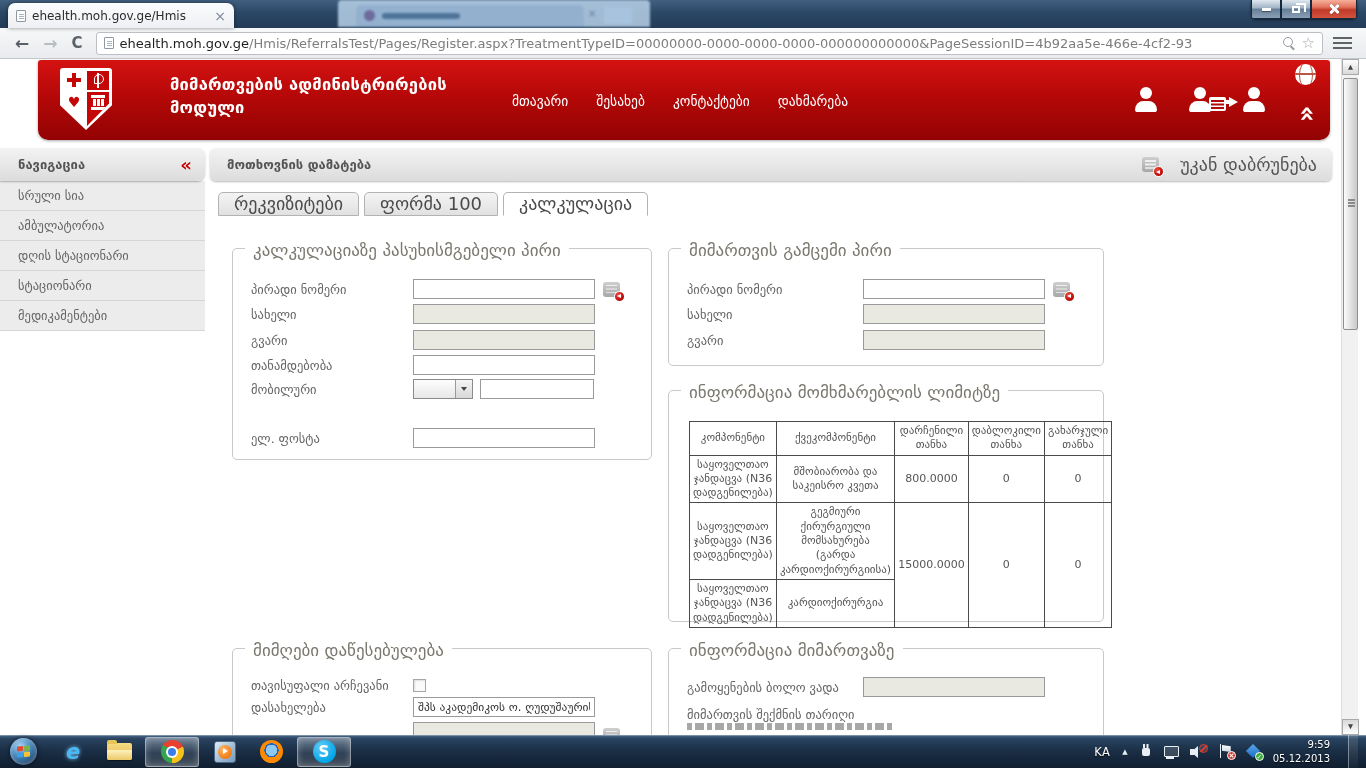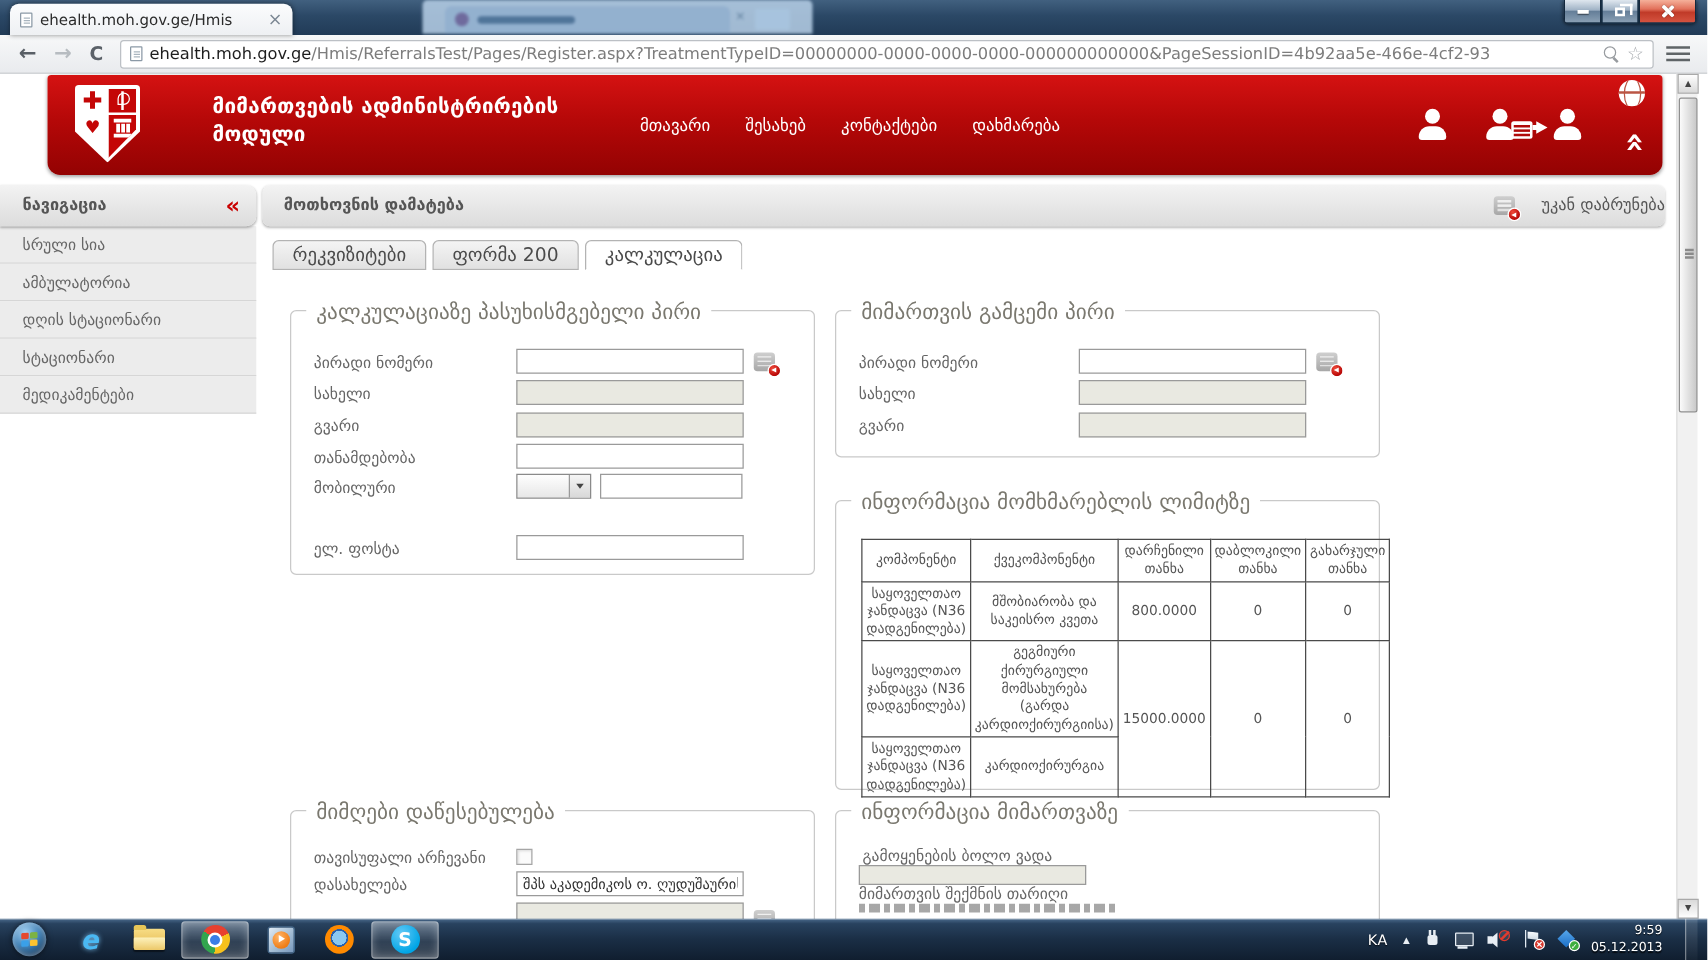--- a/index.html
+++ b/index.html
@@ -102,32 +102,32 @@
   .sb-collapse { margin-left:auto; margin-right:13px; color:#c90000; font-weight:bold; font-size:18px; cursor:pointer; line-height:1; }
   .sidebar-items { position:absolute; left:0; top:181px; width:205px; list-style:none; }
   .sidebar-items li { height:30px; line-height:29px; padding-left:18px; font-size:12.5px; color:#666;
     background:#ececec; border-bottom:1px solid #d6d6d6; cursor:pointer; }
 
   
   .main-head { position:absolute; left:210px; top:148px; width:1122px; height:33px;
     background:linear-gradient(#f3f3f3,#dcdcdc); border-radius:6px; box-shadow:0 1px 2px rgba(0,0,0,.28);
     display:flex; align-items:center; }
   .main-title { padding-left:17px; font-size:13px; font-weight:bold; color:#555; }
-  .back-btn { margin-left:auto; display:flex; align-items:center; gap:21px; font-size:13px; color:#555; cursor:pointer; }
+  .back-btn { margin-left:auto; display:flex; align-items:center; gap:21px; padding-right:15px; font-size:18px; color:#555; cursor:pointer; }
 
   .icon-doc-badge { width:17px; height:15px; background:linear-gradient(#cfcfcf,#a7a7a7); border-radius:3px; position:relative; flex:none; }
   .icon-doc-badge::before { content:""; position:absolute; left:3px; top:3px; width:11px; height:1.6px; background:#efefef; box-shadow:0 3.5px #efefef,0 7px #e0e0e0; }
   .badge { position:absolute; right:-5px; bottom:-5px; width:11px; height:11px; border-radius:50%;
     background:radial-gradient(circle at 35% 30%,#ef4a3a,#b40303 75%); border:1px solid #fff; }
   .badge::after { content:""; position:absolute; left:2px; top:2.5px; width:0; height:0;
     border-top:2.5px solid transparent; border-bottom:2.5px solid transparent; border-right:4.5px solid #fff; }
 
   
   .tabs { position:absolute; left:218px; top:192px; display:flex; z-index:2; }
-  .tab { height:24px; line-height:22px; padding:0 15px; font-size:15px; color:#4a4a4a;
+  .tab { height:24px; line-height:22px; padding:0 15px; font-size:18px; color:#4a4a4a;
     background:linear-gradient(#f4f4f4,#e1e1e1); border:1px solid #b3b3b3; border-radius:5px 5px 0 0;
     margin-right:5px; cursor:pointer; }
   .tab.active { background:#fff; border-bottom:1px solid #fff; font-weight:normal; }
 
   
   .fs { position:absolute; border:1px solid #c9c9c9; border-radius:5px; background:#fff; }
   .legend { position:absolute; top:-9px; left:12px; background:#fff; padding:0 8px; font-size:17px; color:#7a786f; white-space:nowrap; }
   .frow { position:absolute; left:18px; display:flex; align-items:center; height:20px; }
   .flabel { width:162px; font-size:12.5px; color:#666; flex:none; }
   .flabel.w176 { width:176px; }
@@ -319,21 +319,21 @@
   <span class="back-btn">
     <span class="icon-doc-badge">
         <span class="badge"></span>
       </span>
     <span>უკან დაბრუნება</span>
   </span>
 </div>
 
 <div class="tabs">
   <span class="tab">რეკვიზიტები</span>
-  <span class="tab">ფორმა 200</span>
+  <span class="tab">ფორმა 100</span>
   <span class="tab active">კალკულაცია</span>
 </div>
 
 <div class="fs" style="left:232px;top:248px;width:420px;height:212px;">
   <span class="legend">კალკულაციაზე პასუხისმგებელი პირი</span>
   <div class="frow" style="top:30px;">
     <span class="flabel">პირადი ნომერი</span>
     <input class="inp" style="">
     <span class="icon-doc-badge lookup">
         <span class="badge"></span>
@@ -376,21 +376,21 @@
   <div class="frow" style="top:55px;left:18px;">
     <span class="flabel w176">სახელი</span>
     <input class="inp dis" disabled="" style="">
   </div>
   <div class="frow" style="top:81px;left:18px;">
     <span class="flabel w176">გვარი</span>
     <input class="inp dis" disabled="" style="">
   </div>
 </div>
 
-<div class="fs" style="left:668px;top:390px;width:436px;height:232px;margin-top:10px;">
+<div class="fs" style="left:668px;top:390px;width:436px;height:232px;">
   <span class="legend">ინფორმაცია მომხმარებლის ლიმიტზე</span>
   <table class="limit-table">
     <tbody>
         <tr class="hrow">
       <th class="c1">კომპონენტი</th>
       <th class="c2">ქვეკომპონენტი</th>
       <th class="c3">დარჩენილი თანხა</th>
       <th class="c4">დაბლოკილი თანხა</th>
       <th class="c5">გახარჯული თანხა</th>
     </tr>
@@ -428,21 +428,21 @@
   </div>
   <div class="frow" style="top:73px;">
     <span class="flabel"></span>
     <input class="inp dis" disabled="" style="">
     <span class="icon-doc-badge lookup" style="margin-top:6px;"></span>
   </div>
 </div>
 
 <div class="fs" style="left:668px;top:648px;width:436px;height:112px;">
   <span class="legend">ინფორმაცია მიმართვაზე</span>
-  <div class="frow" style="top:28px;flex-direction:column;">
+  <div class="frow" style="top:28px;">
     <span class="flabel w176">გამოყენების ბოლო ვადა</span>
     <input class="inp dis" disabled="" style="">
   </div>
   <div class="frow" style="top:55px;">
     <span class="flabel w176" style="width:260px;">მიმართვის შექმნის თარიღი</span>
   </div>
   <div class="cut-strip" style="left:18px;"></div>
 </div>
 
 <div class="scroll">

